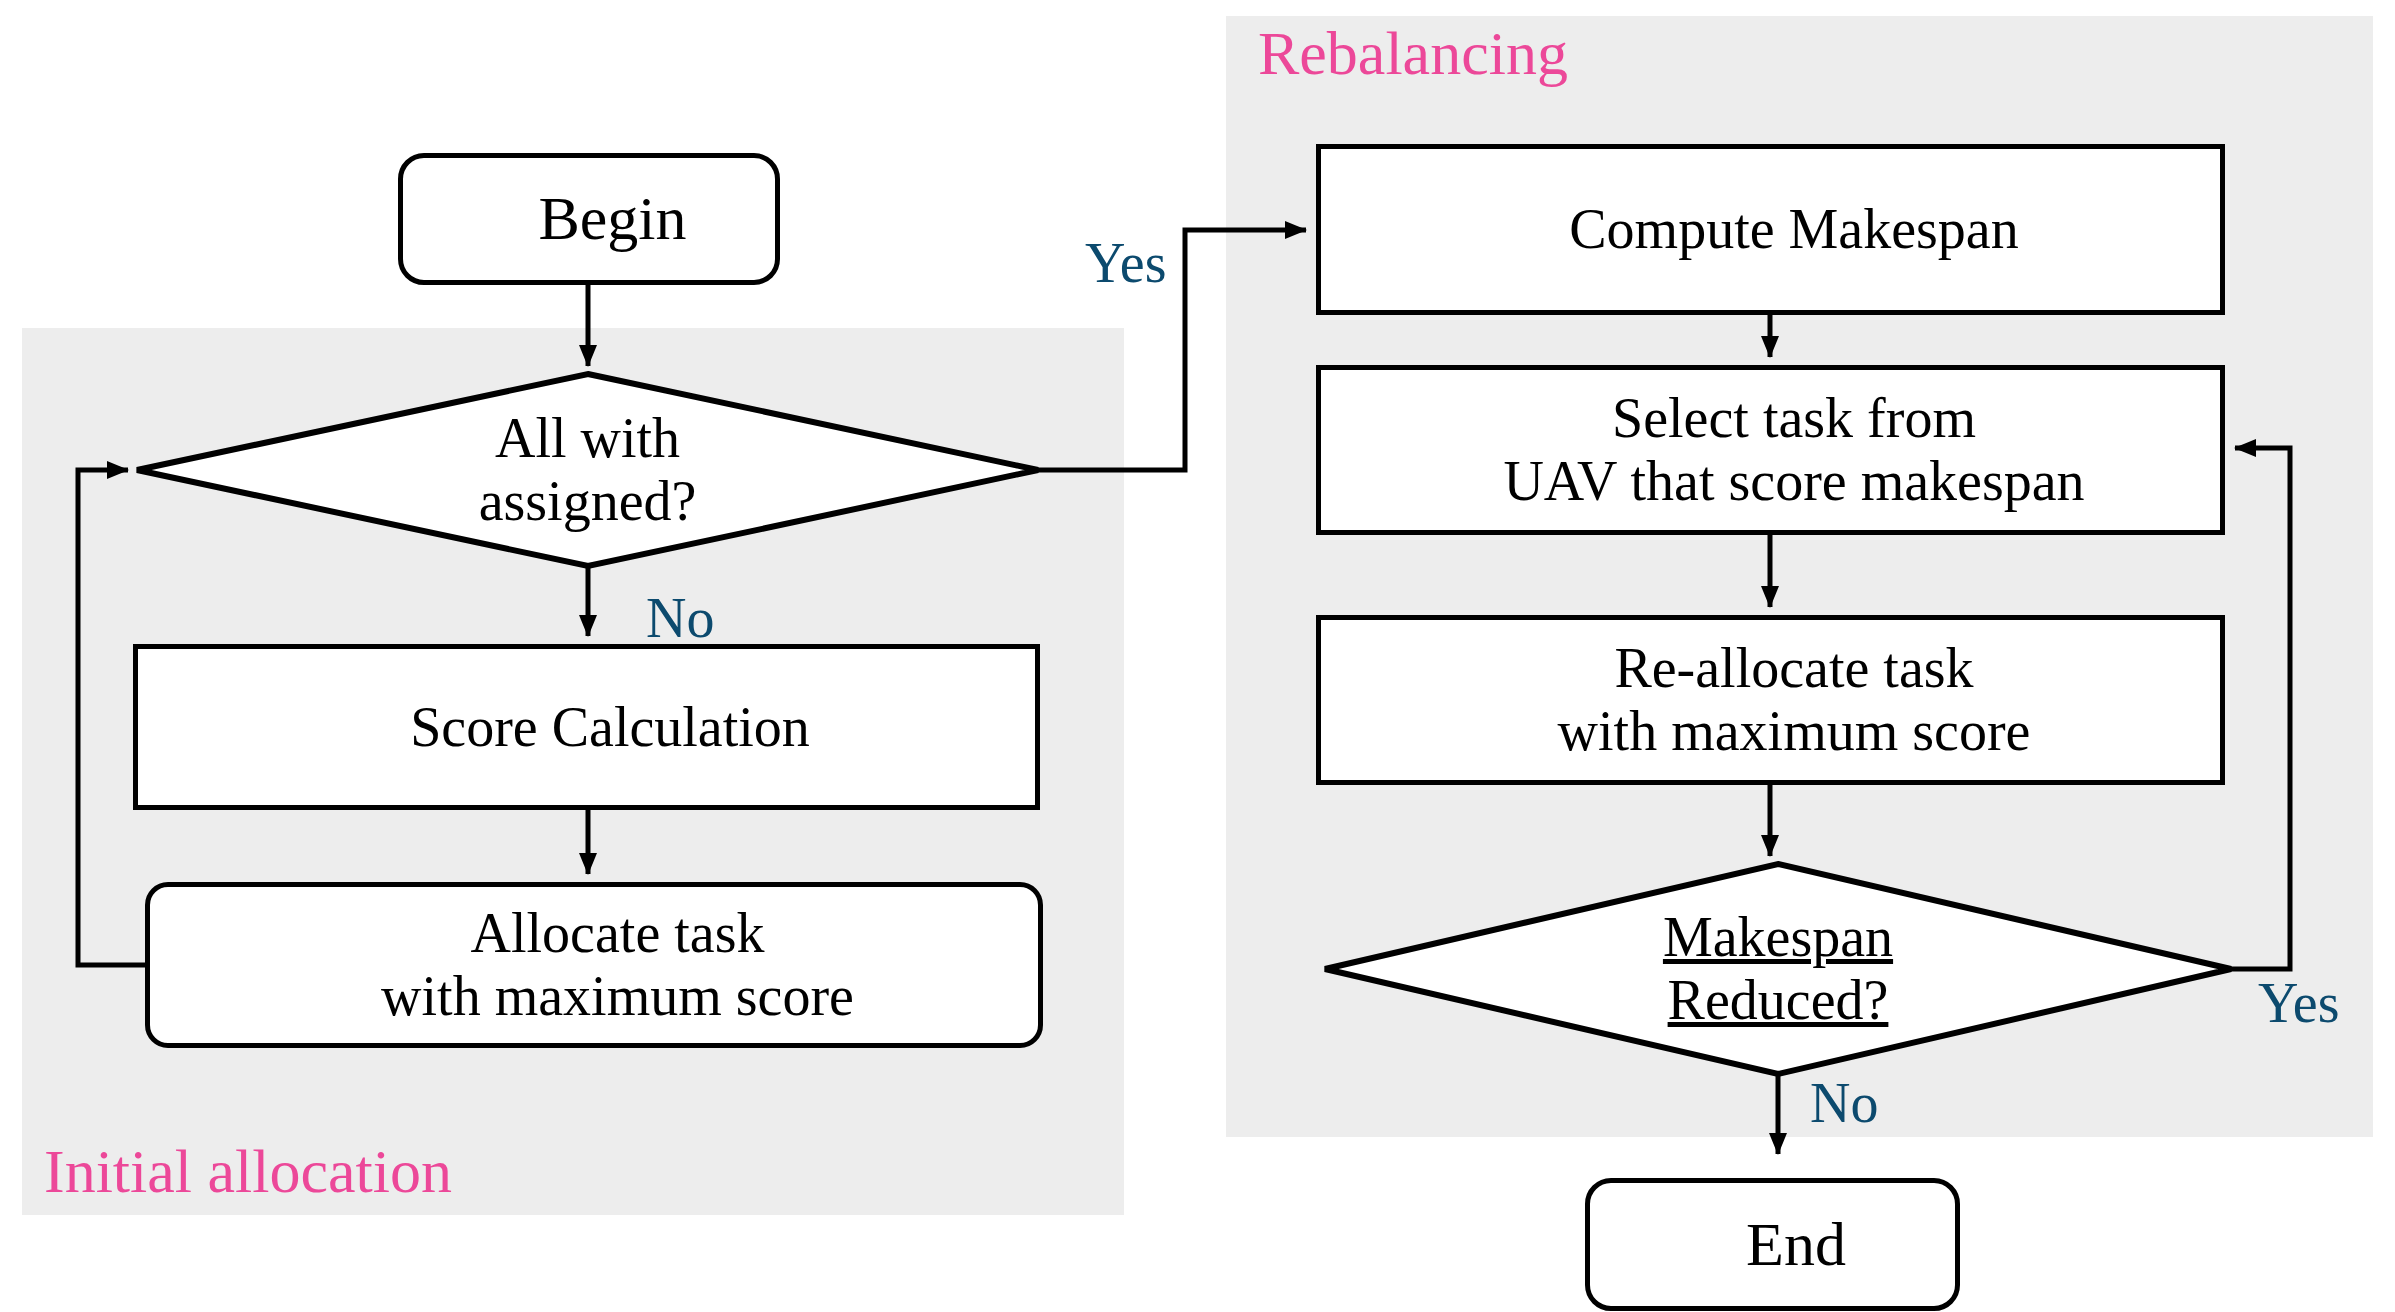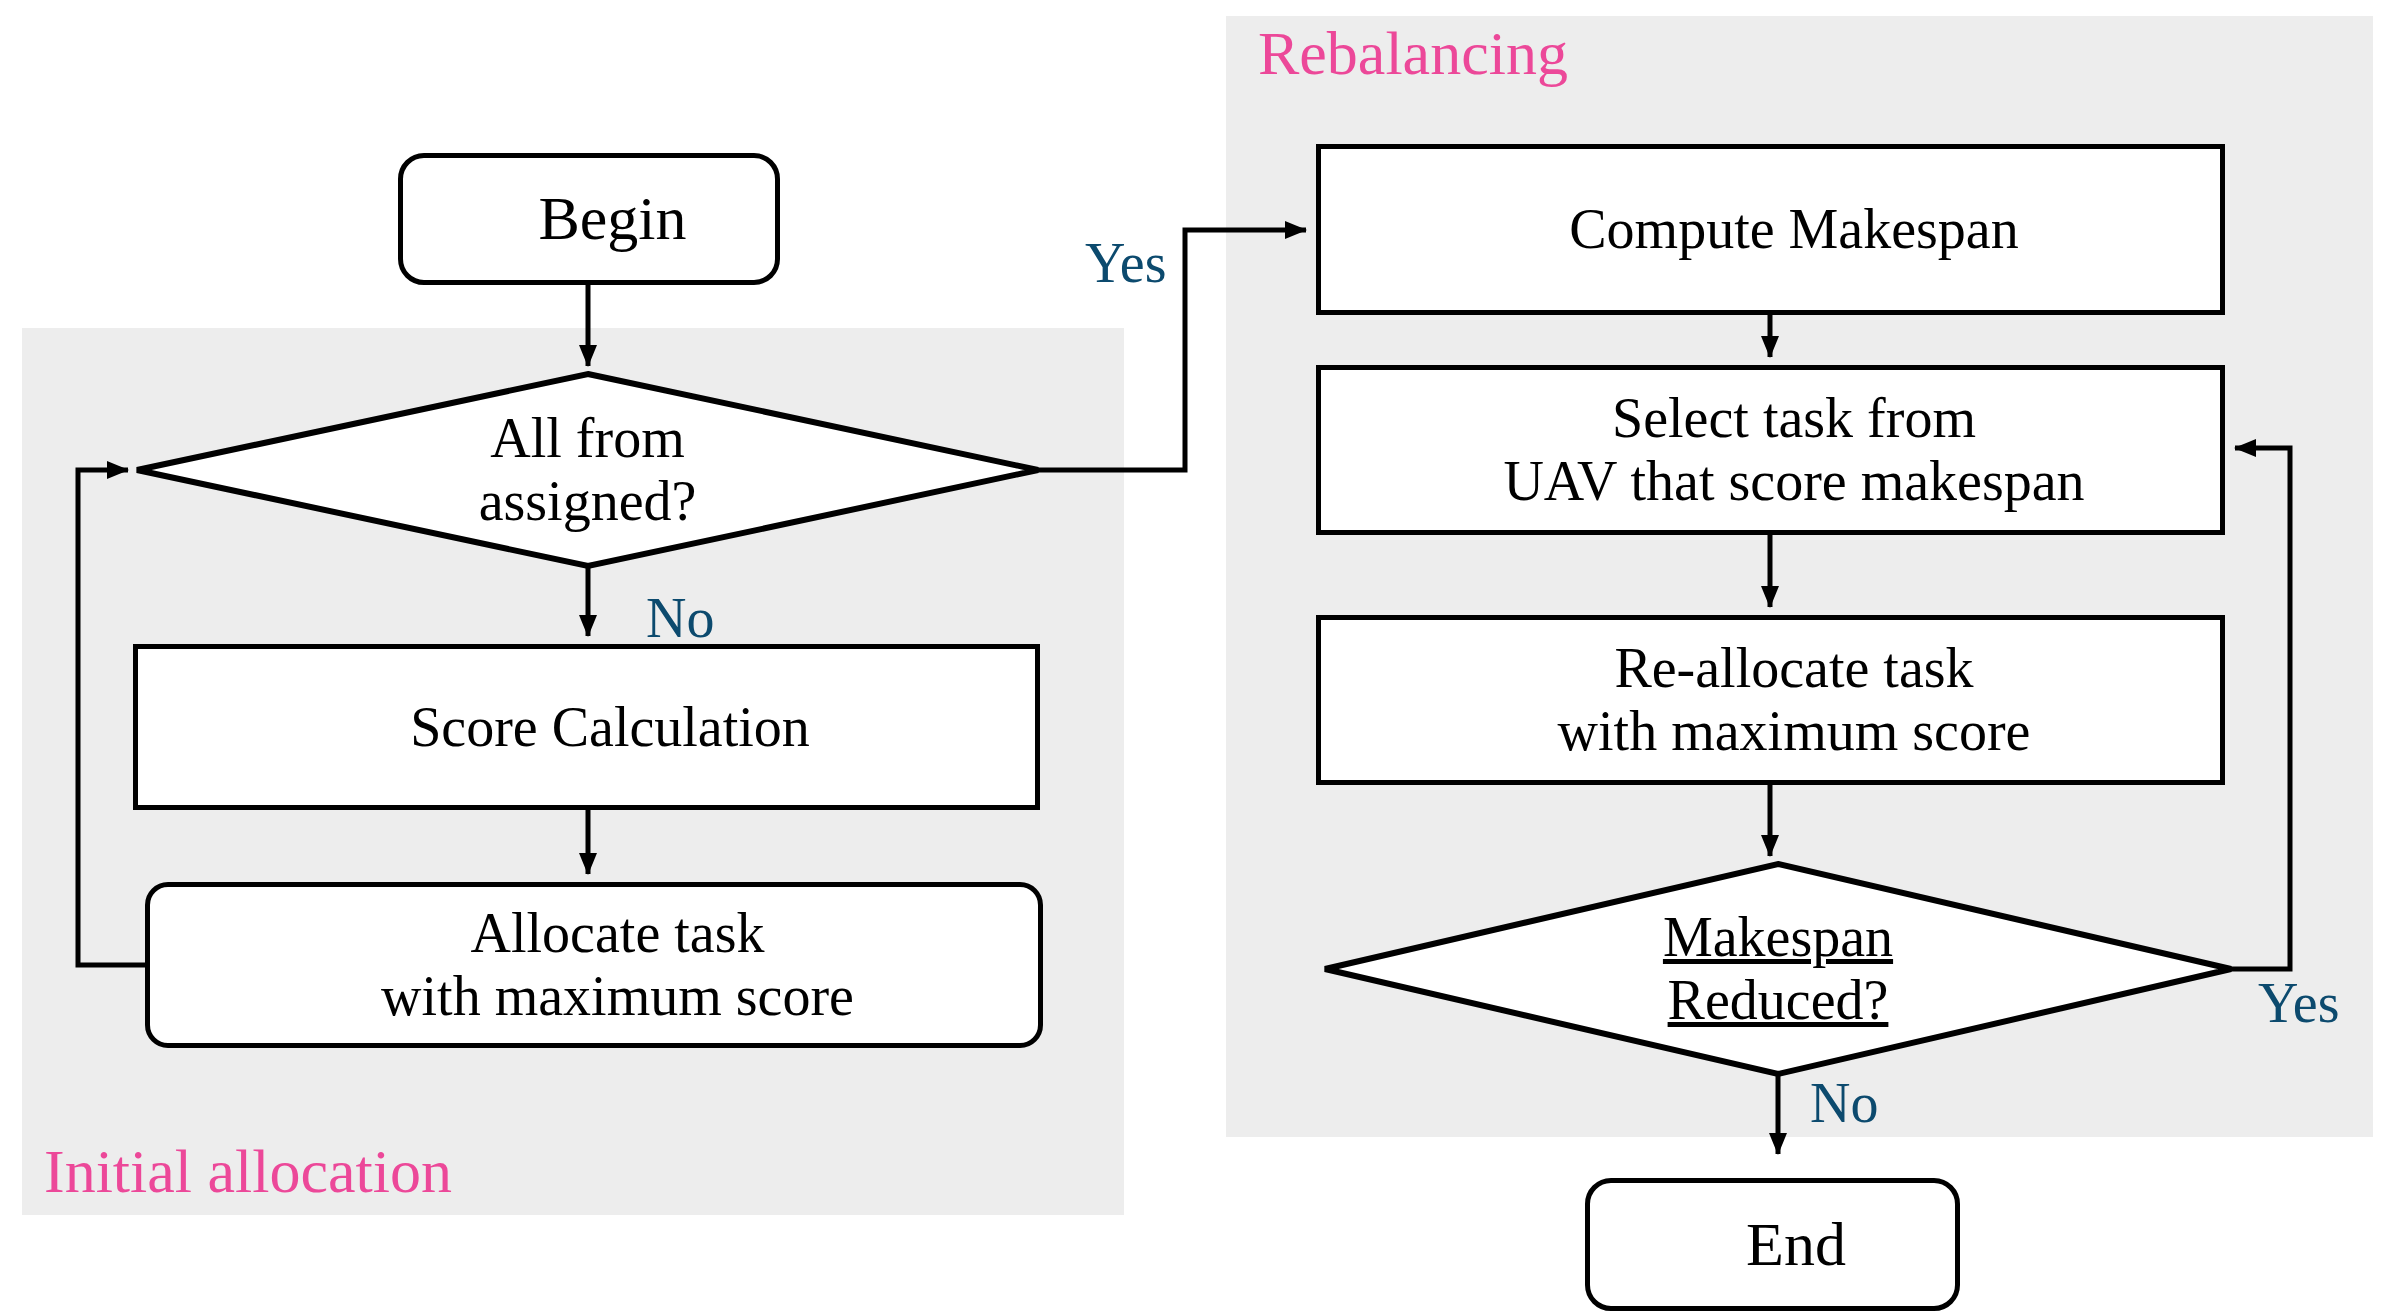--- a/index.html
+++ b/index.html
@@ -146,21 +146,21 @@
   </svg>
 
   <div class="panel-label" id="label-initial">Initial allocation</div>
   <div class="panel-label" id="label-rebalancing">Rebalancing</div>
 
   <div class="node terminator" id="node-begin">
     <span class="txt">Begin</span>
   </div>
 
   <div class="decision" id="dec-alltasks">
-    <span class="dtxt">All from
+    <span class="dtxt">All with
 assigned?</span>
   </div>
 
   <div class="node" id="node-score">
     <span class="txt">Score Calculation</span>
   </div>
 
   <div class="node" id="node-allocate">
     <span class="txt">Allocate task
 with maximum score</span>

